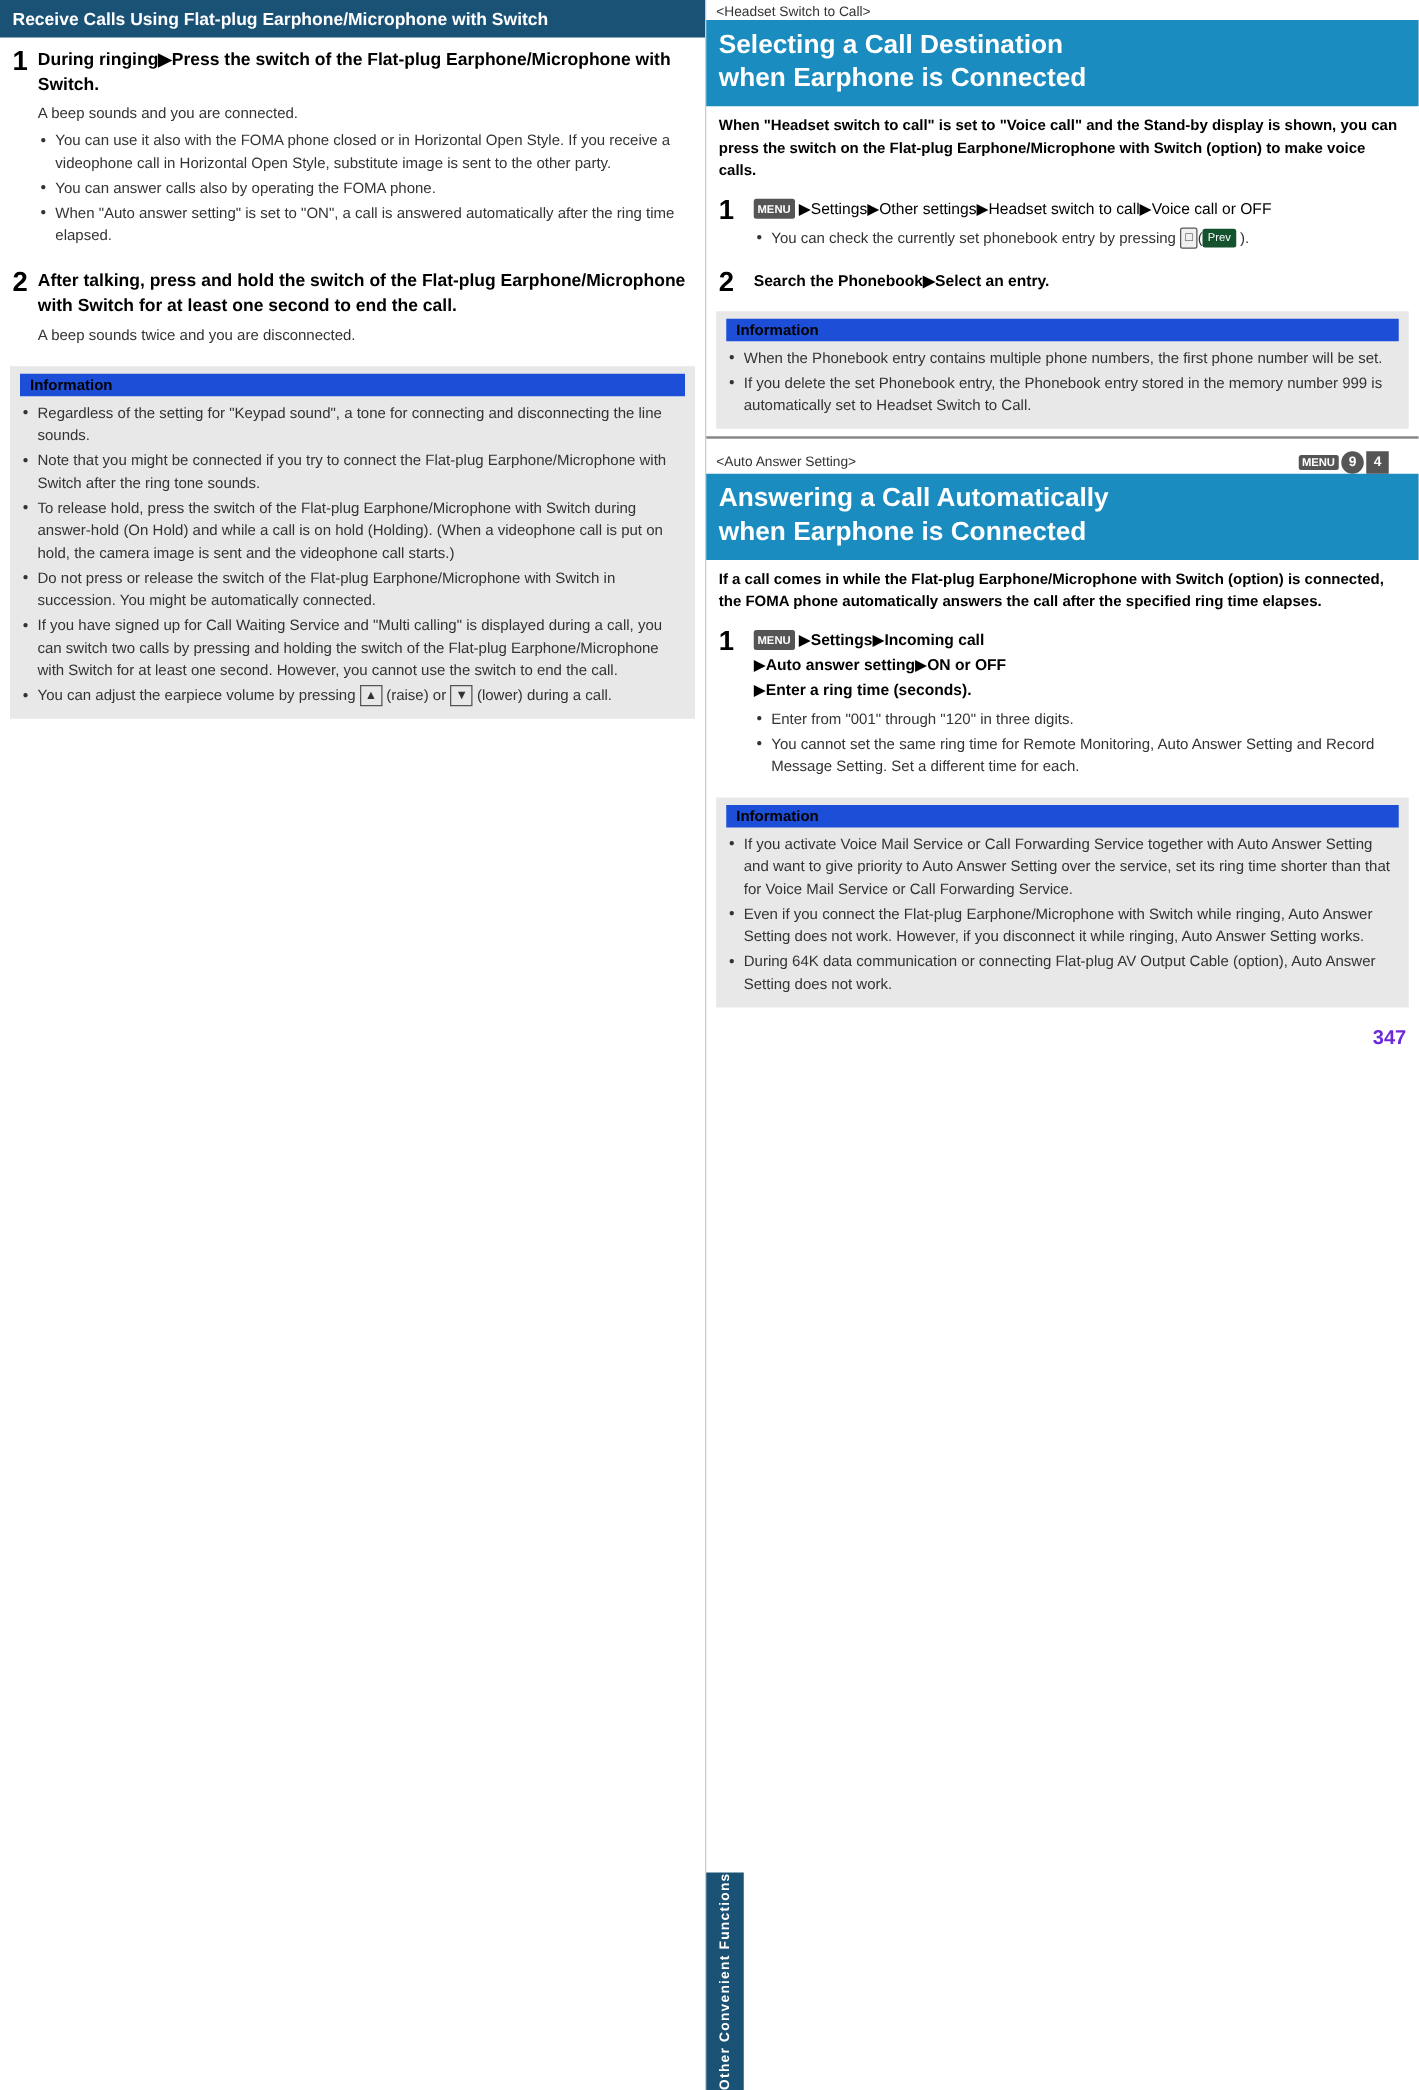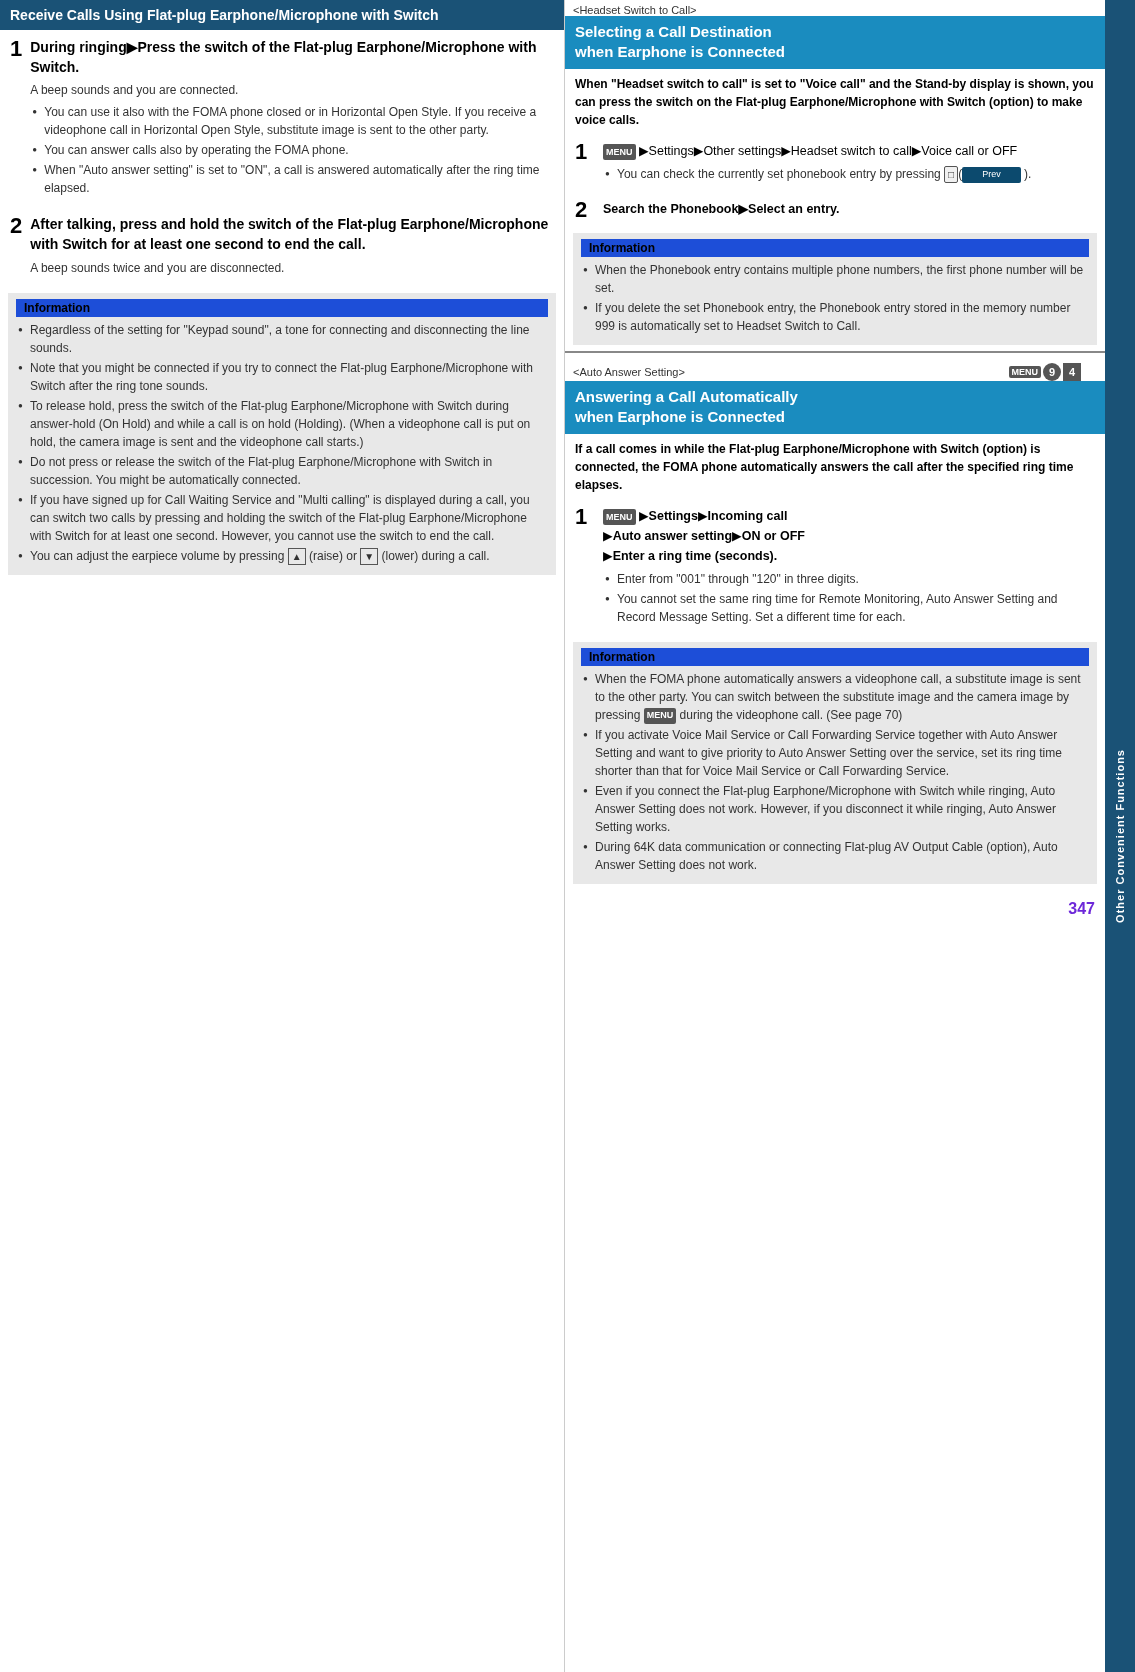--- a/index.html
+++ b/index.html
@@ -90,21 +90,21 @@
     .tag-label {
       font-size: 11px;
       color: #333;
       padding: 4px 8px 0 8px;
       font-style: normal;
     }
     .section-title-blue {
       background: #1a8cbf;
       color: #fff;
       font-weight: bold;
-      font-size: 15px;
+      font-size: 21px;
       padding: 6px 10px 8px 10px;
       line-height: 1.3;
     }
     .intro-text {
       font-size: 12px;
       color: #000;
       padding: 6px 10px;
       line-height: 1.5;
     }
     .intro-text strong {
@@ -146,25 +146,25 @@
       background: #555;
       color: #fff;
       font-size: 9px;
       border-radius: 2px;
       padding: 1px 3px;
       vertical-align: middle;
       font-weight: bold;
     }
     .prev-icon {
       display: inline-block;
-      background: #0c4a6e;
+      background: #14532d;
       color: #fff;
       font-size: 9px;
       border-radius: 2px;
-      padding: 1px 20px;
+      padding: 1px 4px;
       vertical-align: middle;
     }
     
     .tag-label-auto {
       font-size: 11px;
       color: #333;
       padding: 4px 24px 0 8px;
       display: flex;
       align-items: center;
       justify-content: space-between;
@@ -204,21 +204,21 @@
     }
     .page-number {
       text-align: right;
       font-size: 16px;
       font-weight: bold;
       padding: 10px 10px 4px 0;
       color: #6d28d9;
     }
     .right-side-wrapper {
       display: flex;
-      flex-direction: row;
+      flex-direction: column;
       flex: 1;
     }
     .right-content {
       flex: 1;
     }
     .sidebar-vertical {
       width: 30px;
       background: #1a5276;
       display: flex;
       align-items: center;
@@ -374,23 +374,20 @@
                 <li>Enter from "001" through "120" in three digits.</li>
                 <li>You cannot set the same ring time for Remote Monitoring, Auto Answer Setting and Record Message Setting. Set a different time for each.</li>
               </ul>
             </div>
           </div>
         </div>
 
         <div class="info-box-right">
           <div class="info-header-bar">Information</div>
           <ul class="bullet-list">
-            <li>
-              When the FOMA phone automatically answers a videophone call, a substitute image is sent to the other party. You can switch between the substitute image and the camera image by pressing <span class="menu-icon">MENU</span> during the videophone call. (See page 70)
-            </li>
             <li>If you activate Voice Mail Service or Call Forwarding Service together with Auto Answer Setting and want to give priority to Auto Answer Setting over the service, set its ring time shorter than that for Voice Mail Service or Call Forwarding Service.</li>
             <li>Even if you connect the Flat-plug Earphone/Microphone with Switch while ringing, Auto Answer Setting does not work. However, if you disconnect it while ringing, Auto Answer Setting works.</li>
             <li>During 64K data communication or connecting Flat-plug AV Output Cable (option), Auto Answer Setting does not work.</li>
           </ul>
         </div>
 
         <div class="page-number">347</div>
       </div>
 
     </div>

